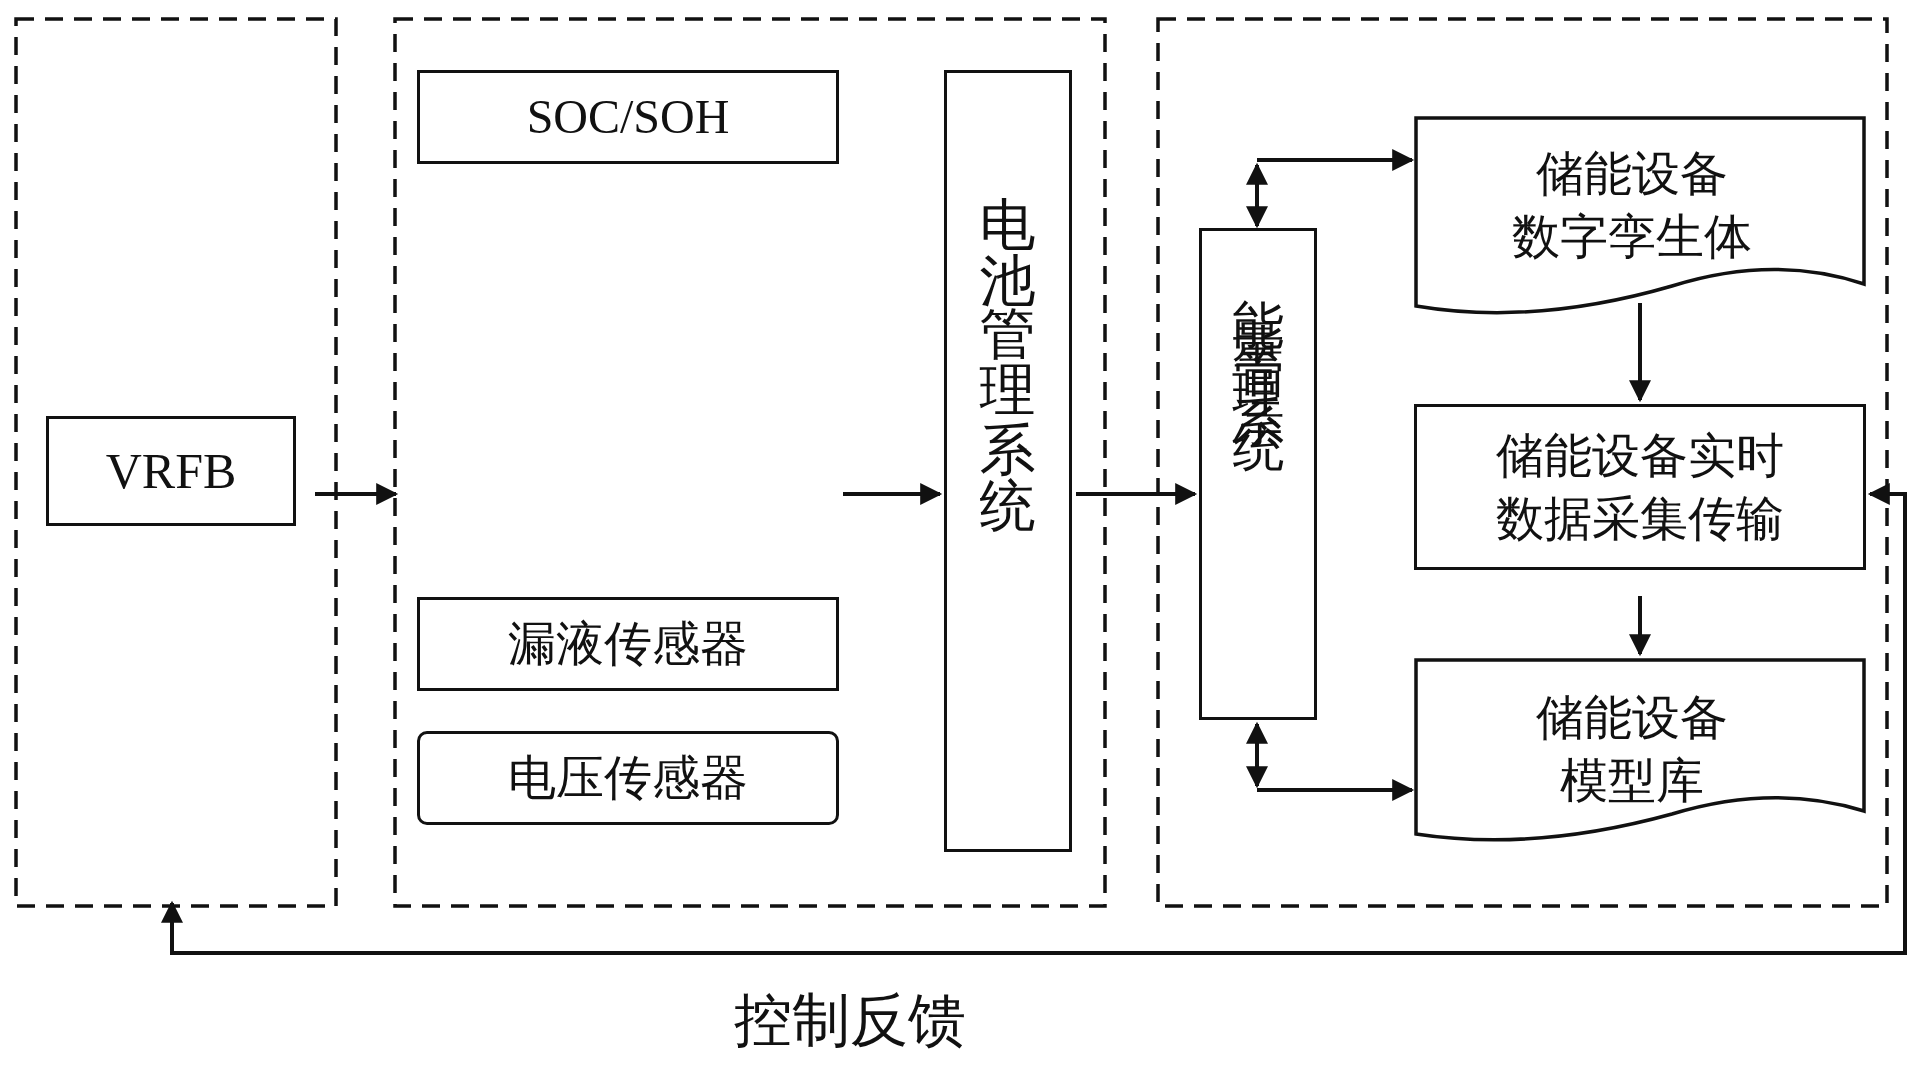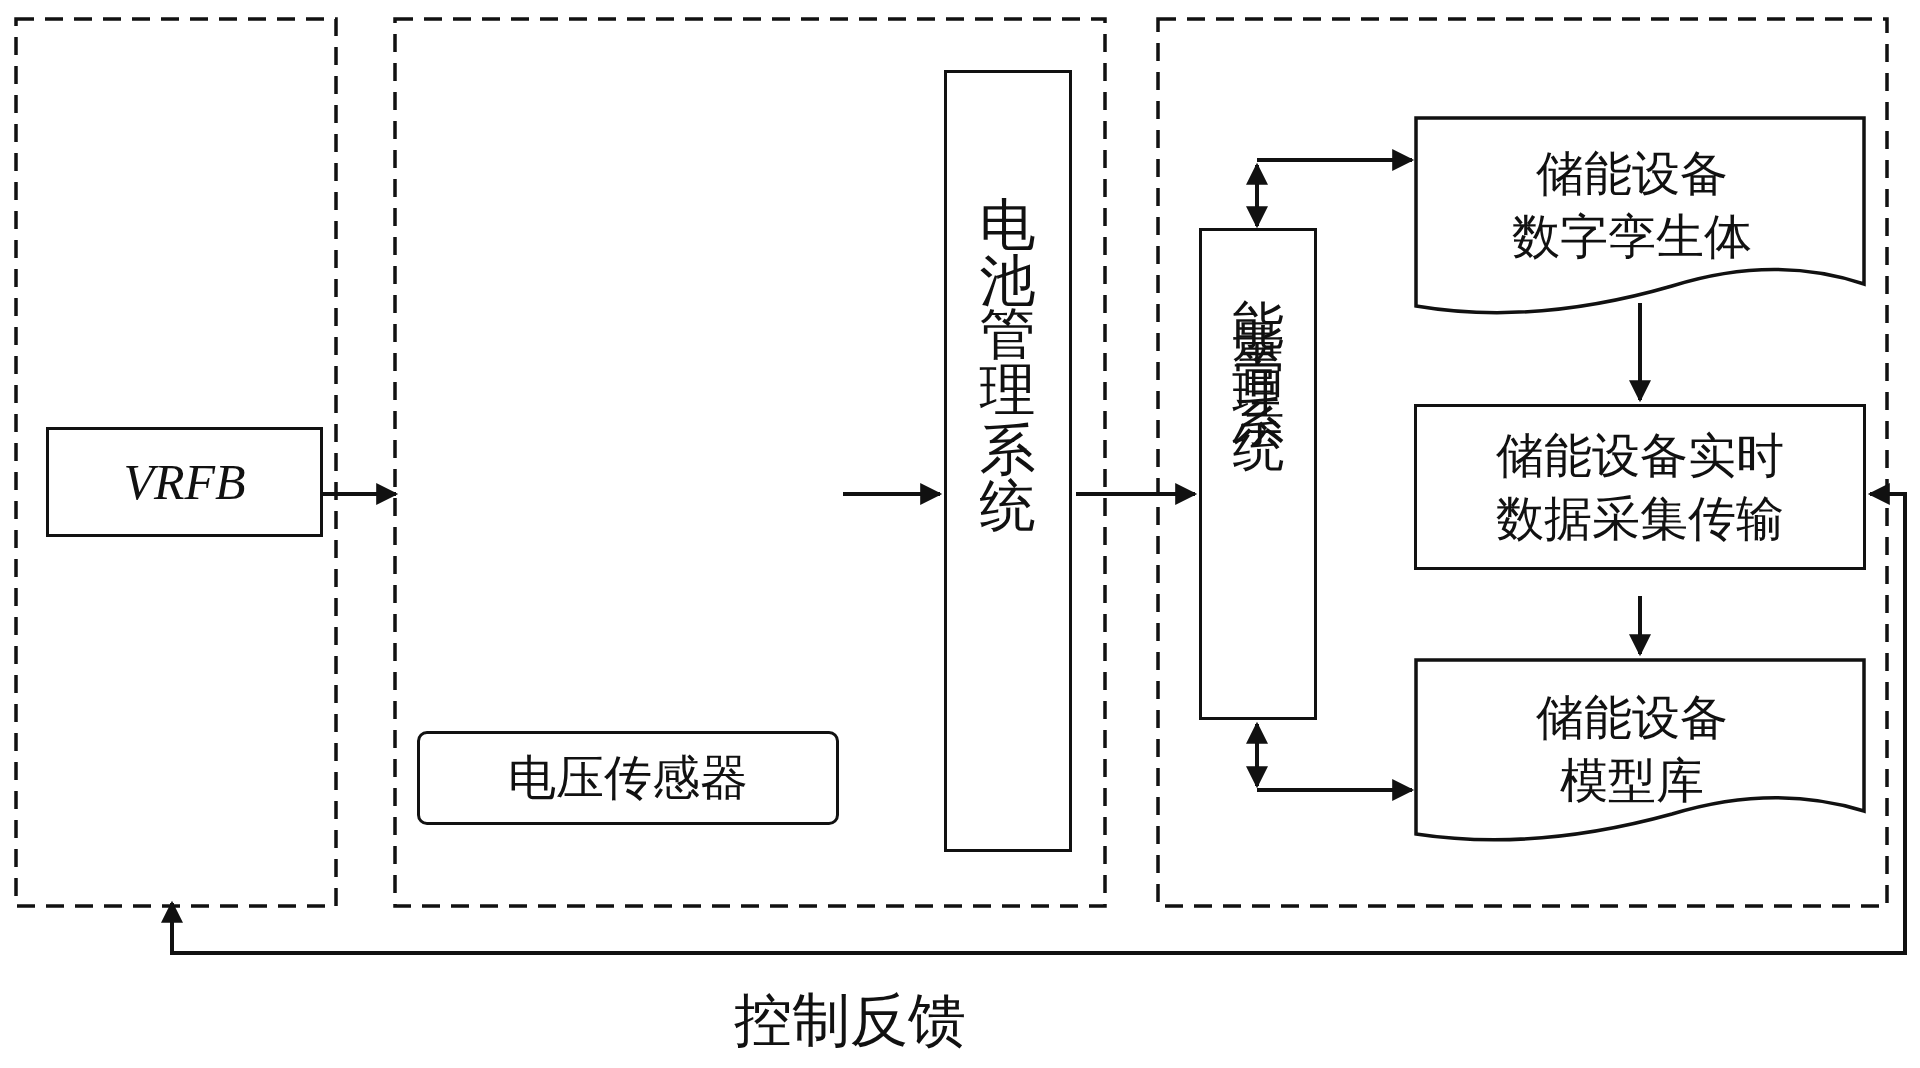--- a/index.html
+++ b/index.html
@@ -103,24 +103,30 @@
     <path d="M1640,303 V400" stroke="currentColor" stroke-width="4" fill="none" marker-end="url(#ah)"></path>
 
     <path d="M1640,596 V654" stroke="currentColor" stroke-width="4" fill="none" marker-end="url(#ah)"></path>
 
     <path d="M1257,724 V786" stroke="currentColor" stroke-width="4" fill="none" marker-start="url(#ah)" marker-end="url(#ah)"></path>
     <path d="M1257,790 H1412" stroke="currentColor" stroke-width="4" fill="none" marker-end="url(#ah)"></path>
 
     <path d="M172,903 V953 H1905 V494 H1870" stroke="currentColor" stroke-width="4" fill="none" marker-start="url(#ah)" marker-end="url(#ah)"></path>
   </svg>
 
-  <div class="node vrfb-node" style="left:46px; top:427px; width:277px; height:110px;font-style:italic;">
+  <div class="node vrfb-node" style="left:46px; top:416px; width:250px; height:110px;">
     <span class="node-label">VRFB</span>
   </div>
 
+  <div class="node sensor-node" style="top:70px;">
+    <span class="node-label">SOC/SOH</span>
+  </div>
+  <div class="node sensor-node" style="top:597px;">
+    <span class="node-label">漏液传感器</span>
+  </div>
   <div class="node sensor-node" style="top:731px;border-radius:10px;">
     <span class="node-label">电压传感器</span>
   </div>
 
   <div class="node vnode bms-node">
     <span class="node-label">电池管理系统</span>
   </div>
 
   <div class="node vnode ems-node">
     <span class="node-label">能量管理系统</span>

